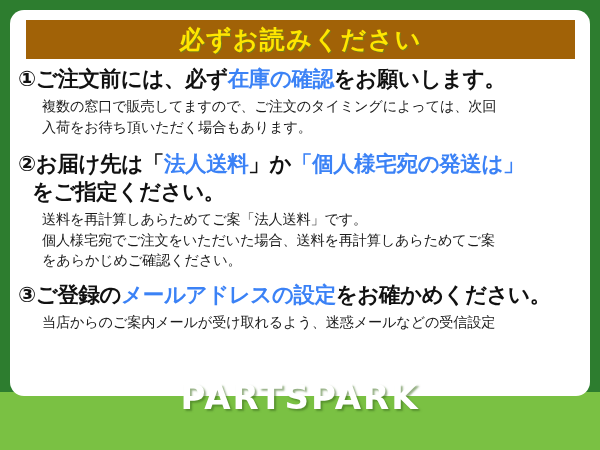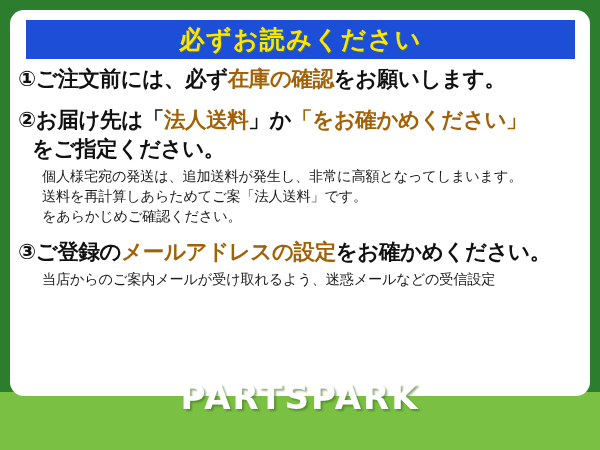--- a/index.html
+++ b/index.html
@@ -47,21 +47,21 @@
     box-sizing: border-box;
     padding: 10px 16px 0 16px;
   }
   
   .header-banner {
     position: absolute;
     left: 16px;
     top: 10px;
     width: 549px;
     height: 39px;
-    background: #1d4ed8;
+    background: #a16207;
     display: flex;
     align-items: center;
     justify-content: center;
   }
   .header-title {
     color: #ffe600;
     font-size: 25px;
     font-weight: bold;
     letter-spacing: 1.5px;
     line-height: 1;
@@ -84,21 +84,21 @@
     font-weight: bold;
     color: #111111;
     line-height: 1.32;
     letter-spacing: -0.4px;
     white-space: nowrap;
   }
   .item-heading.wrap {
     white-space: normal;
   }
   .item-heading .hl {
-    color: #a16207;
+    color: #3b82f6;
   }
   .item-heading .num {
     font-weight: bold;
   }
   .item-body {
     font-size: 14.2px;
     color: #1a1a1a;
     line-height: 1.42;
     letter-spacing: -0.2px;
     margin-left: 24px;
@@ -148,30 +148,34 @@
     <div class="header-banner">
       <div class="header-title">必ずお読みください</div>
     </div>
 
     <div class="items">
 
       <div class="item" id="item-1">
         <div class="item-heading">
           <span class="num">①</span><span>ご注文前には、必ず</span><span class="hl">在庫の確認</span><span>をお願いします。</span>
         </div>
+        <div class="item-body">
+          <div>複数の窓口で販売してますので、ご注文のタイミングによっては、次回</div>
+          <div>入荷をお待ち頂いただく場合もあります。</div>
+        </div>
       </div>
 
       <div class="item" id="item-2">
         <div class="item-heading wrap">
-          <span class="num">②</span><span>お届け先は「</span><span class="hl">法人送料</span><span>」か</span><span class="hl">「をお確かめください」</span>
+          <span class="num">②</span><span>お届け先は「</span><span class="hl">法人送料</span><span>」か</span><span class="hl">「個人様宅宛の発送は」</span>
           <span class="line2">をご指定ください。</span>
         </div>
         <div class="item-body">
-          <div>個人様宅宛の発送は、追加送料が発生し、非常に高額となってしまいます。</div>
           <div>送料を再計算しあらためてご案「法人送料」です。</div>
+          <div>個人様宅宛でご注文をいただいた場合、送料を再計算しあらためてご案</div>
           <div>をあらかじめご確認ください。</div>
         </div>
       </div>
 
       <div class="item" id="item-3">
         <div class="item-heading">
           <span class="num">③</span><span>ご登録の</span><span class="hl">メールアドレスの設定</span><span>をお確かめください。</span>
         </div>
         <div class="item-body">
           <div>当店からのご案内メールが受け取れるよう、迷惑メールなどの受信設定</div>

